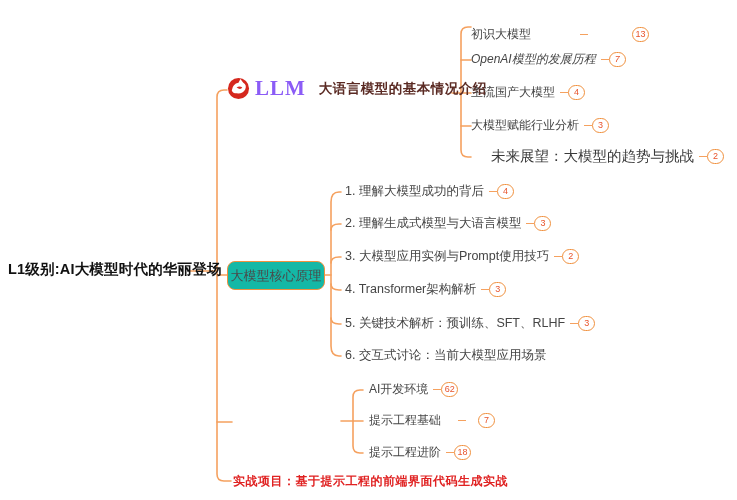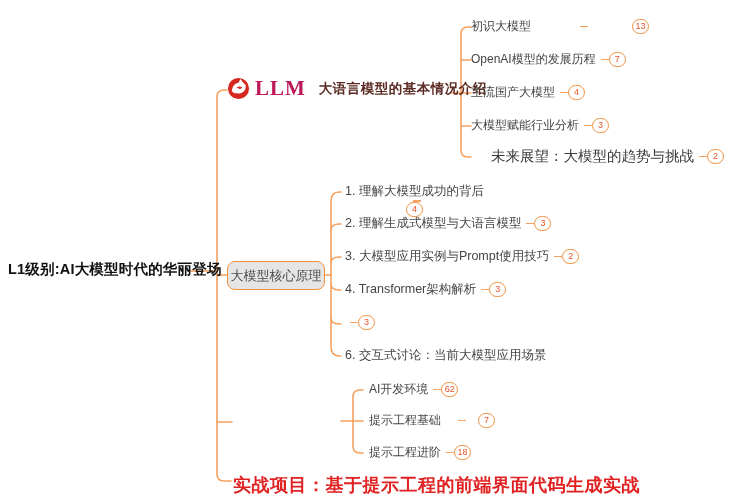--- a/index.html
+++ b/index.html
@@ -21,48 +21,48 @@
     left:8px;top:260px;
     font-size:14.5px;font-weight:bold;color:#111111;
     letter-spacing:0.2px;
   }
 
   
   .llm-node{left:227px;top:76px;}
   .brand-logo{display:inline-block;line-height:0;}
   .brand-title{
     font-family:"Liberation Serif","DejaVu Serif",serif;
-    font-size:21px;font-weight:bold;color:#be185d;
+    font-size:21px;font-weight:bold;color:#8b5cf6;
     margin-left:5px;letter-spacing:1px;
   }
   .llm-subtitle{
     font-size:13.5px;font-weight:bold;color:#5a2a23;
     margin-left:13px;letter-spacing:0.5px;
   }
 
   
   .core-box{
     left:227px;top:261px;width:96px;height:27px;
     justify-content:center;
     border:1.4px solid #f0913f;border-radius:8px;
-    background:#e5e5e5;
+    background:#14b8a6;
     font-size:13px;color:#4a4a4a;
   }
 
   
   .prompt-node{left:232px;top:405px;}
   .prompt-title{
     font-family:"Liberation Serif","DejaVu Serif",serif;
     font-size:22px;font-weight:bold;color:#151515;
     margin-left:6px;letter-spacing:1px;
   }
 
   .project-label{
     left:233px;top:473px;
-    font-size:18px;font-weight:bold;color:#e02222;
+    font-size:12px;font-weight:bold;color:#e02222;
     letter-spacing:0.5px;
   }
 
   
   .topic{
     position:absolute;z-index:2;display:flex;align-items:center;
     font-size:12px;color:#454545;white-space:nowrap;
   }
   .topic.core-topic{font-size:12.5px;}
   .topic.big{font-size:14.5px;color:#3a3a3a;font-weight:500;margin-left:20px;}
@@ -115,26 +115,26 @@
       <svg width="23" height="23" viewBox="-12 -12 24 24">
         <circle cx="0" cy="0" r="11" fill="#d5281e"></circle>
         <path d="M -7 2 Q -6 -5 0 -6 L 2 -10 L 5 -6 Q 9 -4 7 1 Q 4 6 -2 5 Q -6 5 -7 2 Z" fill="#ffffff"></path>
         <path d="M -2 -1 Q 1 -3 4 -1 Q 2 2 -2 -1 Z" fill="#d5281e"></path>
       </svg>
     </span>
     <span class="brand-title">LLM</span>
     <span class="llm-subtitle">大语言模型的基本情况介绍</span>
   </div>
 
-  <div class="topic" style="left:471px;top:18px;gap:44px;">
+  <div class="topic" style="left:471px;top:26px;gap:44px;">
     <span>初识大模型</span>
     <span class="dash"></span>
     <span class="badge">13</span>
   </div>
-  <div class="topic" style="left:471px;top:51px;">
+  <div class="topic" style="left:471px;top:51px;font-style:italic;">
     <span>OpenAI模型的发展历程</span>
     <span class="dash"></span>
     <span class="badge">7</span>
   </div>
   <div class="topic" style="left:471px;top:84px;">
     <span>主流国产大模型</span>
     <span class="dash"></span>
     <span class="badge">4</span>
   </div>
   <div class="topic" style="left:471px;top:117px;">
@@ -143,41 +143,42 @@
     <span class="badge">3</span>
   </div>
   <div class="topic big" style="left:471px;top:147px;">
     <span>未来展望：大模型的趋势与挑战</span>
     <span class="dash"></span>
     <span class="badge">2</span>
   </div>
 
   <div class="node core-box">大模型核心原理</div>
 
-  <div class="topic core-topic" style="left:345px;top:183px;flex-direction:column;">
+  <div class="topic core-topic" style="left:345px;top:183px;">
     <span>1. 理解大模型成功的背后</span>
     <span class="dash"></span>
     <span class="badge">4</span>
   </div>
   <div class="topic core-topic" style="left:345px;top:215px;">
     <span>2. 理解生成式模型与大语言模型</span>
     <span class="dash"></span>
     <span class="badge">3</span>
   </div>
   <div class="topic core-topic" style="left:345px;top:248px;">
     <span>3. 大模型应用实例与Prompt使用技巧</span>
     <span class="dash"></span>
     <span class="badge">2</span>
   </div>
   <div class="topic core-topic" style="left:345px;top:281px;">
     <span>4. Transformer架构解析</span>
     <span class="dash"></span>
     <span class="badge">3</span>
   </div>
   <div class="topic core-topic" style="left:345px;top:315px;">
+    <span>5. 关键技术解析：预训练、SFT、RLHF</span>
     <span class="dash"></span>
     <span class="badge">3</span>
   </div>
   <div class="topic core-topic" style="left:345px;top:347px;">
     <span>6. 交互式讨论：当前大模型应用场景</span>
   </div>
 
 
   <div class="topic" style="left:369px;top:381px;">
     <span>AI开发环境</span>

